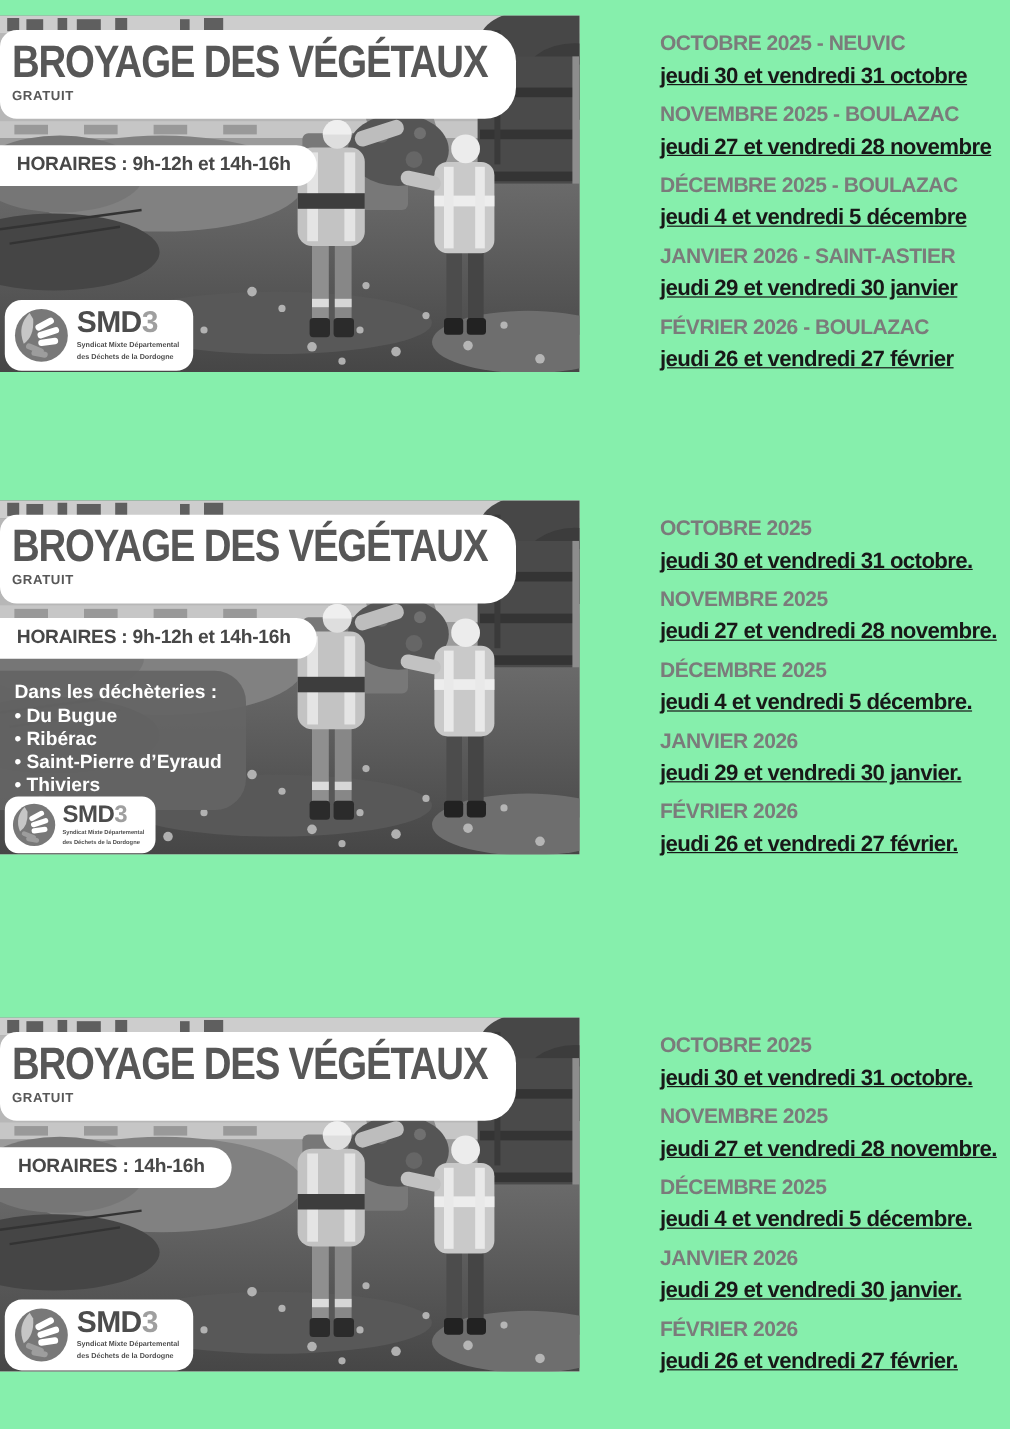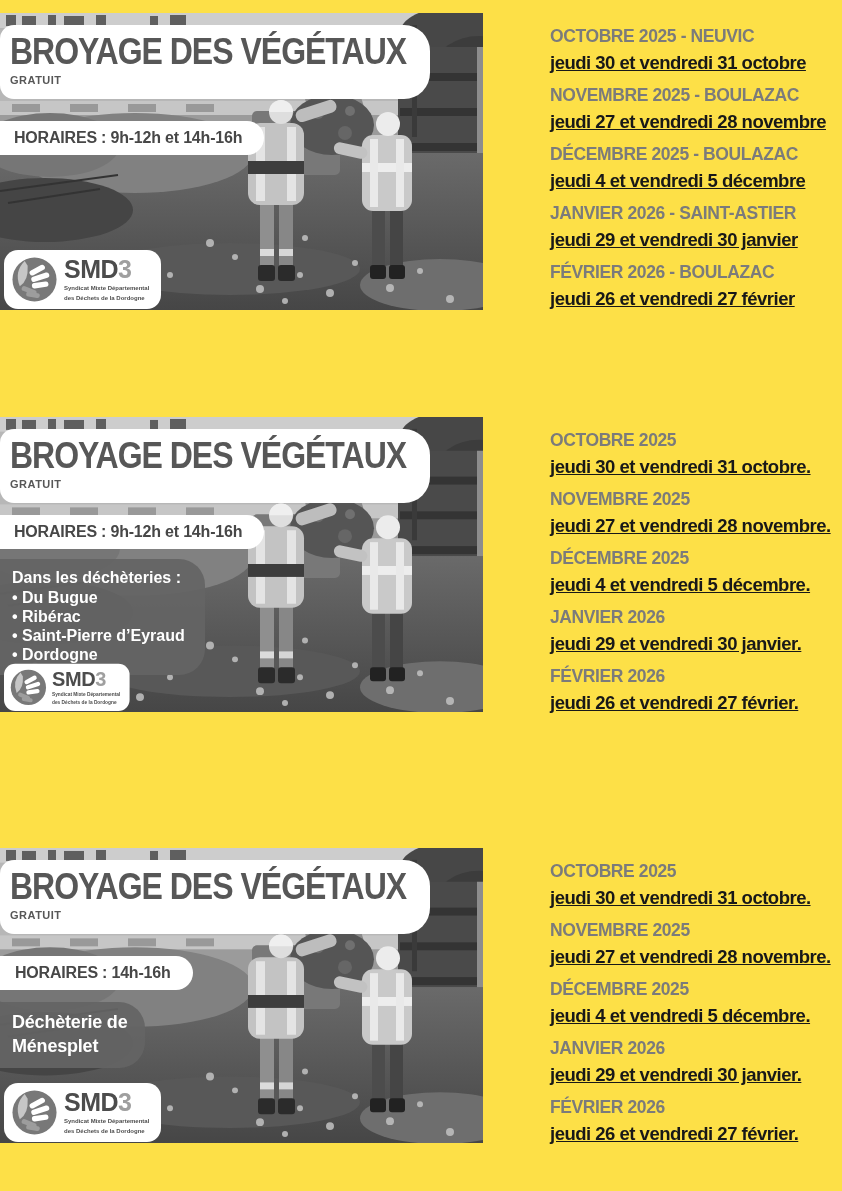--- a/index.html
+++ b/index.html
@@ -1,16 +1,16 @@
 <!DOCTYPE html>
 <html lang="fr"><head>
 <meta charset="utf-8">
 <style>
   html,body{margin:0;padding:0;background:#ffffff;}
-  .page{position:relative;width:842px;height:1191px;background:#fde047;overflow:hidden;
+  .page{position:relative;width:842px;height:1191px;background:#86efac;overflow:hidden;
         font-family:"Liberation Sans",sans-serif;}
 
   
   .flyer{position:absolute;left:0;width:842px;}
   .flyer.f1{top:13px;height:297px;}
   .flyer.f2{top:417px;height:295px;}
   .flyer.f3{top:848px;height:295px;}
 
   
   .photo{position:absolute;left:0;top:0;width:483px;height:100%;overflow:hidden;background:#9b9b9b;}
@@ -240,21 +240,21 @@
       <div class="headline-box">
         <div class="title">BROYAGE DES VÉGÉTAUX</div>
         <div class="gratuit">GRATUIT</div>
       </div>
       <div class="horaires">HORAIRES : 9h-12h et 14h-16h</div>
       <div class="loc-box">
         <div class="loc-heading">Dans les déchèteries :</div>
         <div class="loc-item">• Du Bugue</div>
         <div class="loc-item">• Ribérac</div>
         <div class="loc-item">• Saint-Pierre d’Eyraud</div>
-        <div class="loc-item">• Dordogne</div>
+        <div class="loc-item">• Thiviers</div>
       </div>
       <div class="logo-box">
         <svg class="emblem" viewBox="0 0 48 48">
             <use href="#emblem"></use>
           </svg>
         <div>
           <div class="logo-word"><span>SMD</span><span class="logo-accent">3</span></div>
           <div class="logo-sub">Syndicat Mixte Départemental</div>
           <div class="logo-sub">des Déchets de la Dordogne</div>
         </div>
@@ -287,24 +287,20 @@
   <section class="flyer f3">
     <div class="photo">
       <svg class="scene" viewBox="0 0 483 297" preserveAspectRatio="none">
           <use href="#scene"></use>
         </svg>
       <div class="headline-box">
         <div class="title">BROYAGE DES VÉGÉTAUX</div>
         <div class="gratuit">GRATUIT</div>
       </div>
       <div class="horaires">HORAIRES : 14h-16h</div>
-      <div class="loc-box">
-        <div class="loc-item">Déchèterie de</div>
-        <div class="loc-item">Ménesplet</div>
-      </div>
       <div class="logo-box">
         <svg class="emblem" viewBox="0 0 48 48">
             <use href="#emblem"></use>
           </svg>
         <div>
           <div class="logo-word"><span>SMD</span><span class="logo-accent">3</span></div>
           <div class="logo-sub">Syndicat Mixte Départemental</div>
           <div class="logo-sub">des Déchets de la Dordogne</div>
         </div>
       </div>

